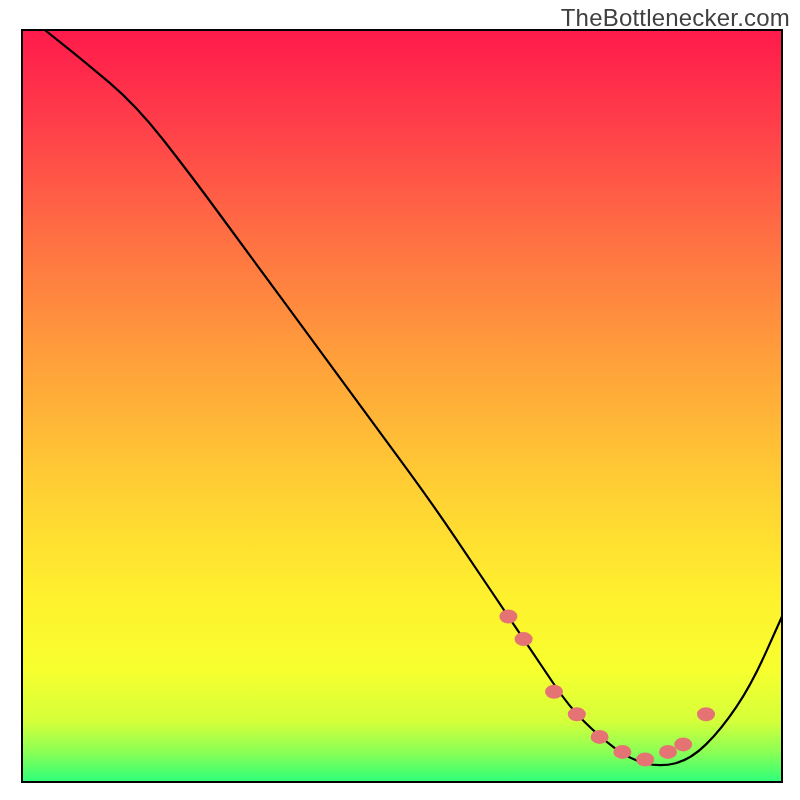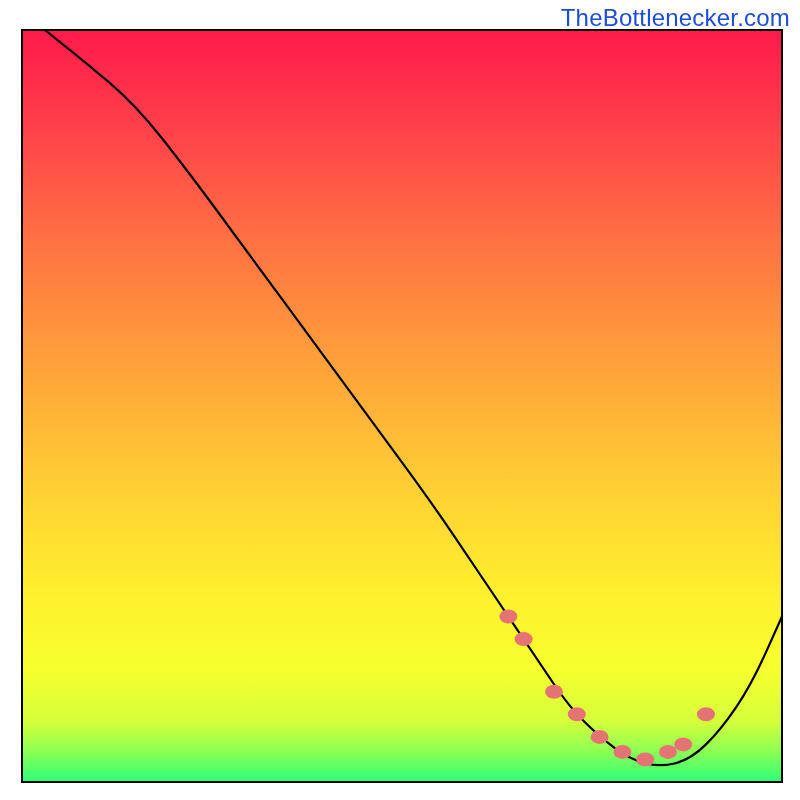--- a/index.html
+++ b/index.html
@@ -14,21 +14,21 @@
     position: relative;
     width: 800px;
     height: 800px;
   }
   .watermark {
     position: absolute;
     top: 4px;
     right: 10px;
     font-size: 24px;
     font-weight: 400;
-    color: #1d4ed8;
+    color: #404040;
     letter-spacing: 0.2px;
     z-index: 10;
   }
   svg.chart {
     position: absolute;
     top: 0;
     left: 0;
     width: 800px;
     height: 800px;
   }

